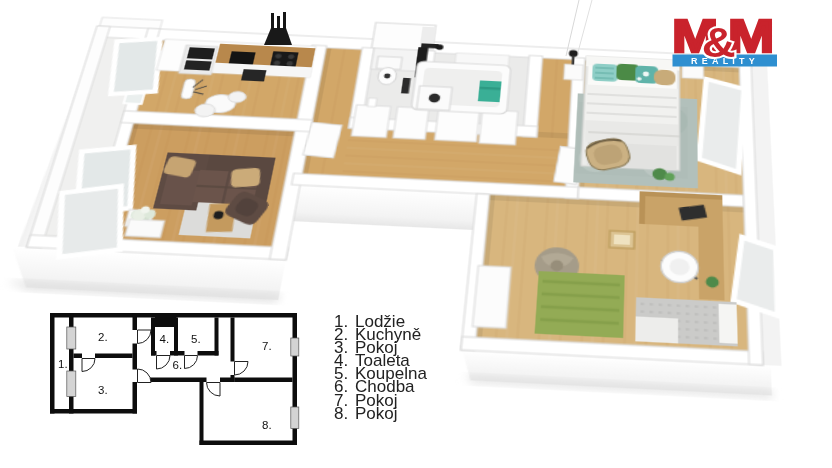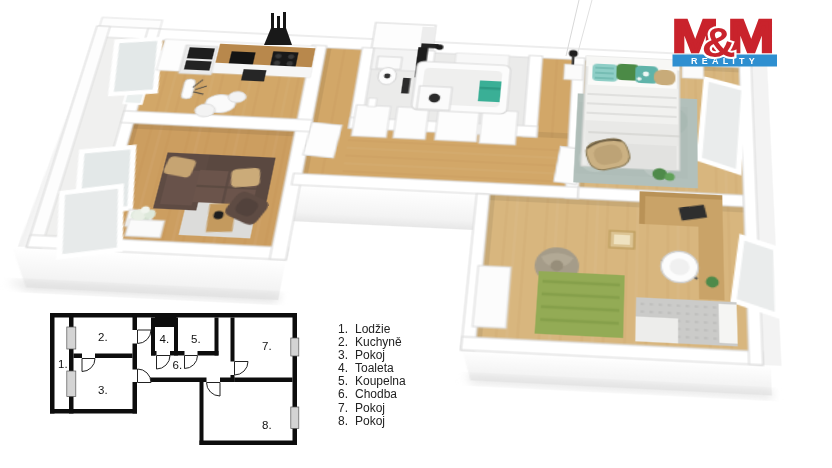--- a/index.html
+++ b/index.html
@@ -1,19 +1,19 @@
 <!DOCTYPE html>
 <html><head>
 <meta charset="utf-8">
 <style>
 html,body{margin:0;padding:0;background:#fff;}
 #wrap{position:relative;width:832px;height:468px;background:#fff;overflow:hidden;font-family:"Liberation Sans",sans-serif;}
 #p3d{position:absolute;left:0;top:0;width:360px;height:480px;transform-origin:0 0;
 transform:matrix3d(1.9670887,0.0931773,0,-0.0000150225,-0.5410776,1.4375468,0,-0.000798,0,0,1,0,145.200849,-433.62573,0,1);}
-#legend{position:absolute;left:334px;top:323px;font-size:12px;line-height:13.1px;color:#222;}
+#legend{position:absolute;left:334px;top:315px;font-size:17px;line-height:13.1px;color:#222;}
 #legend .n{display:inline-block;width:14px;text-align:right;margin-right:7px;}
 </style>
 </head>
 <body>
 <div id="wrap">
 
 <div id="p3d">
 <svg width="360" height="480" viewBox="0 0 360 480">
 <defs>
 <linearGradient id="sk" x1="0" y1="0" x2="0" y2="1">

